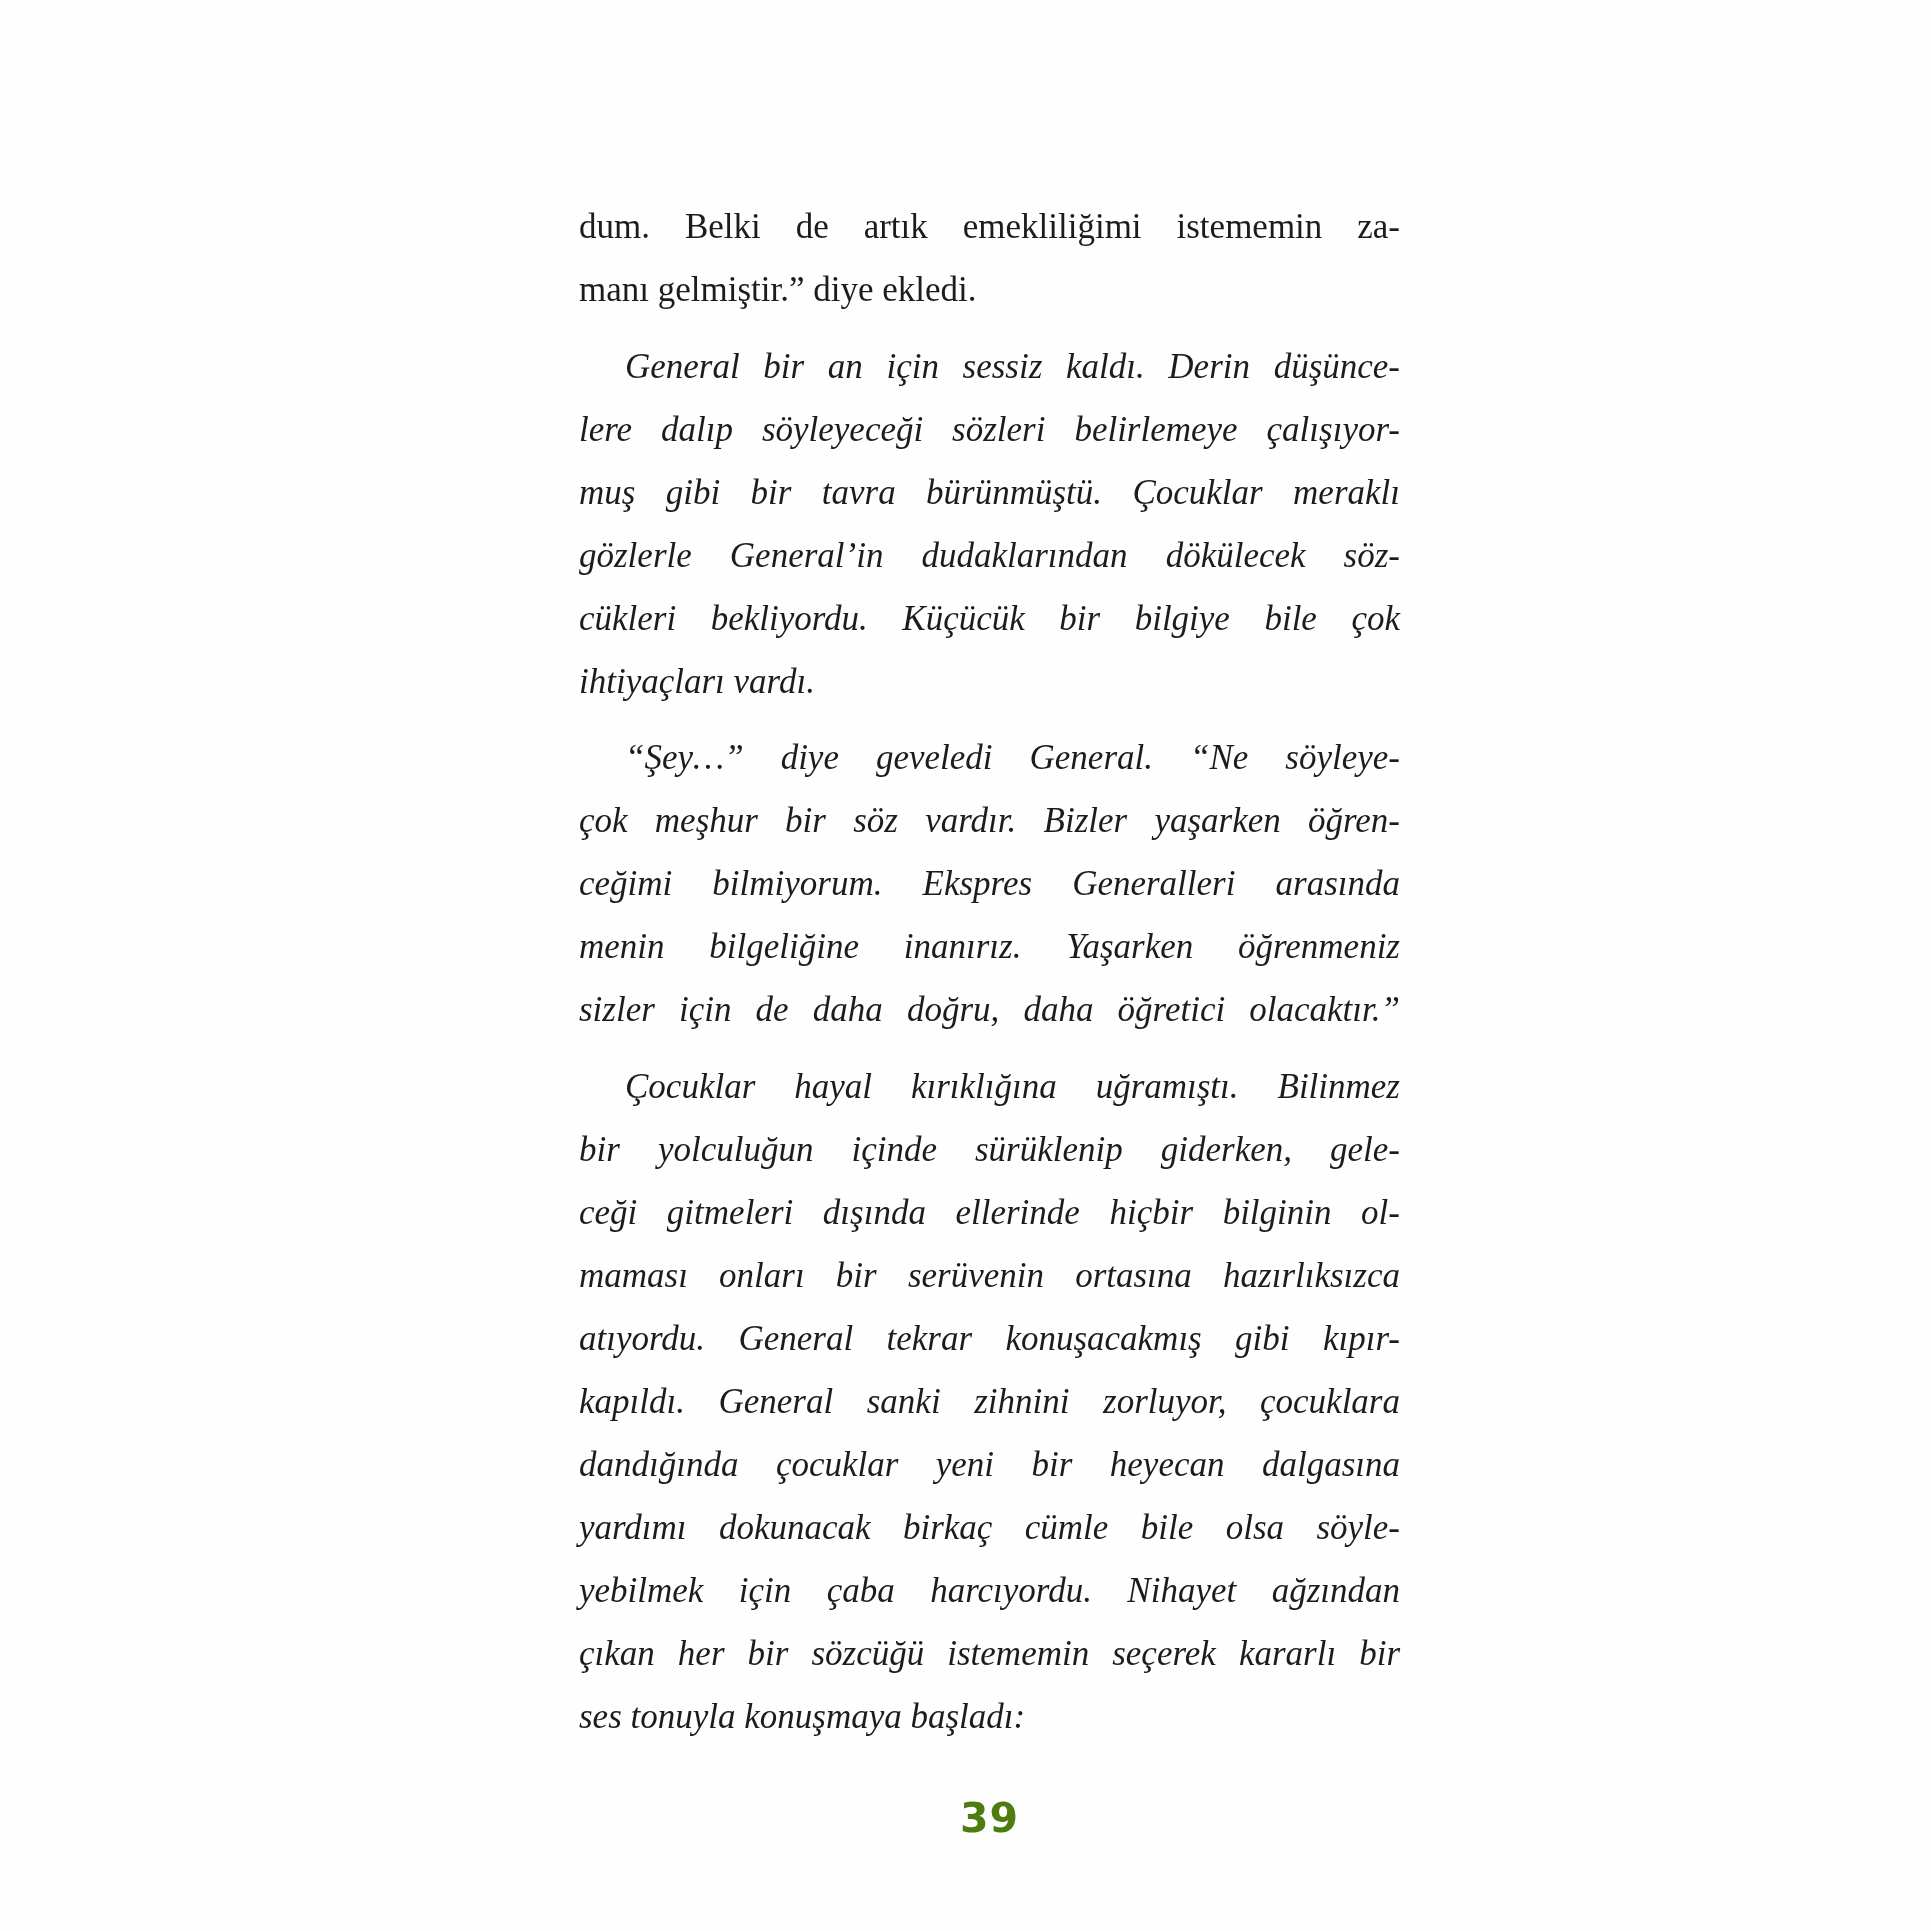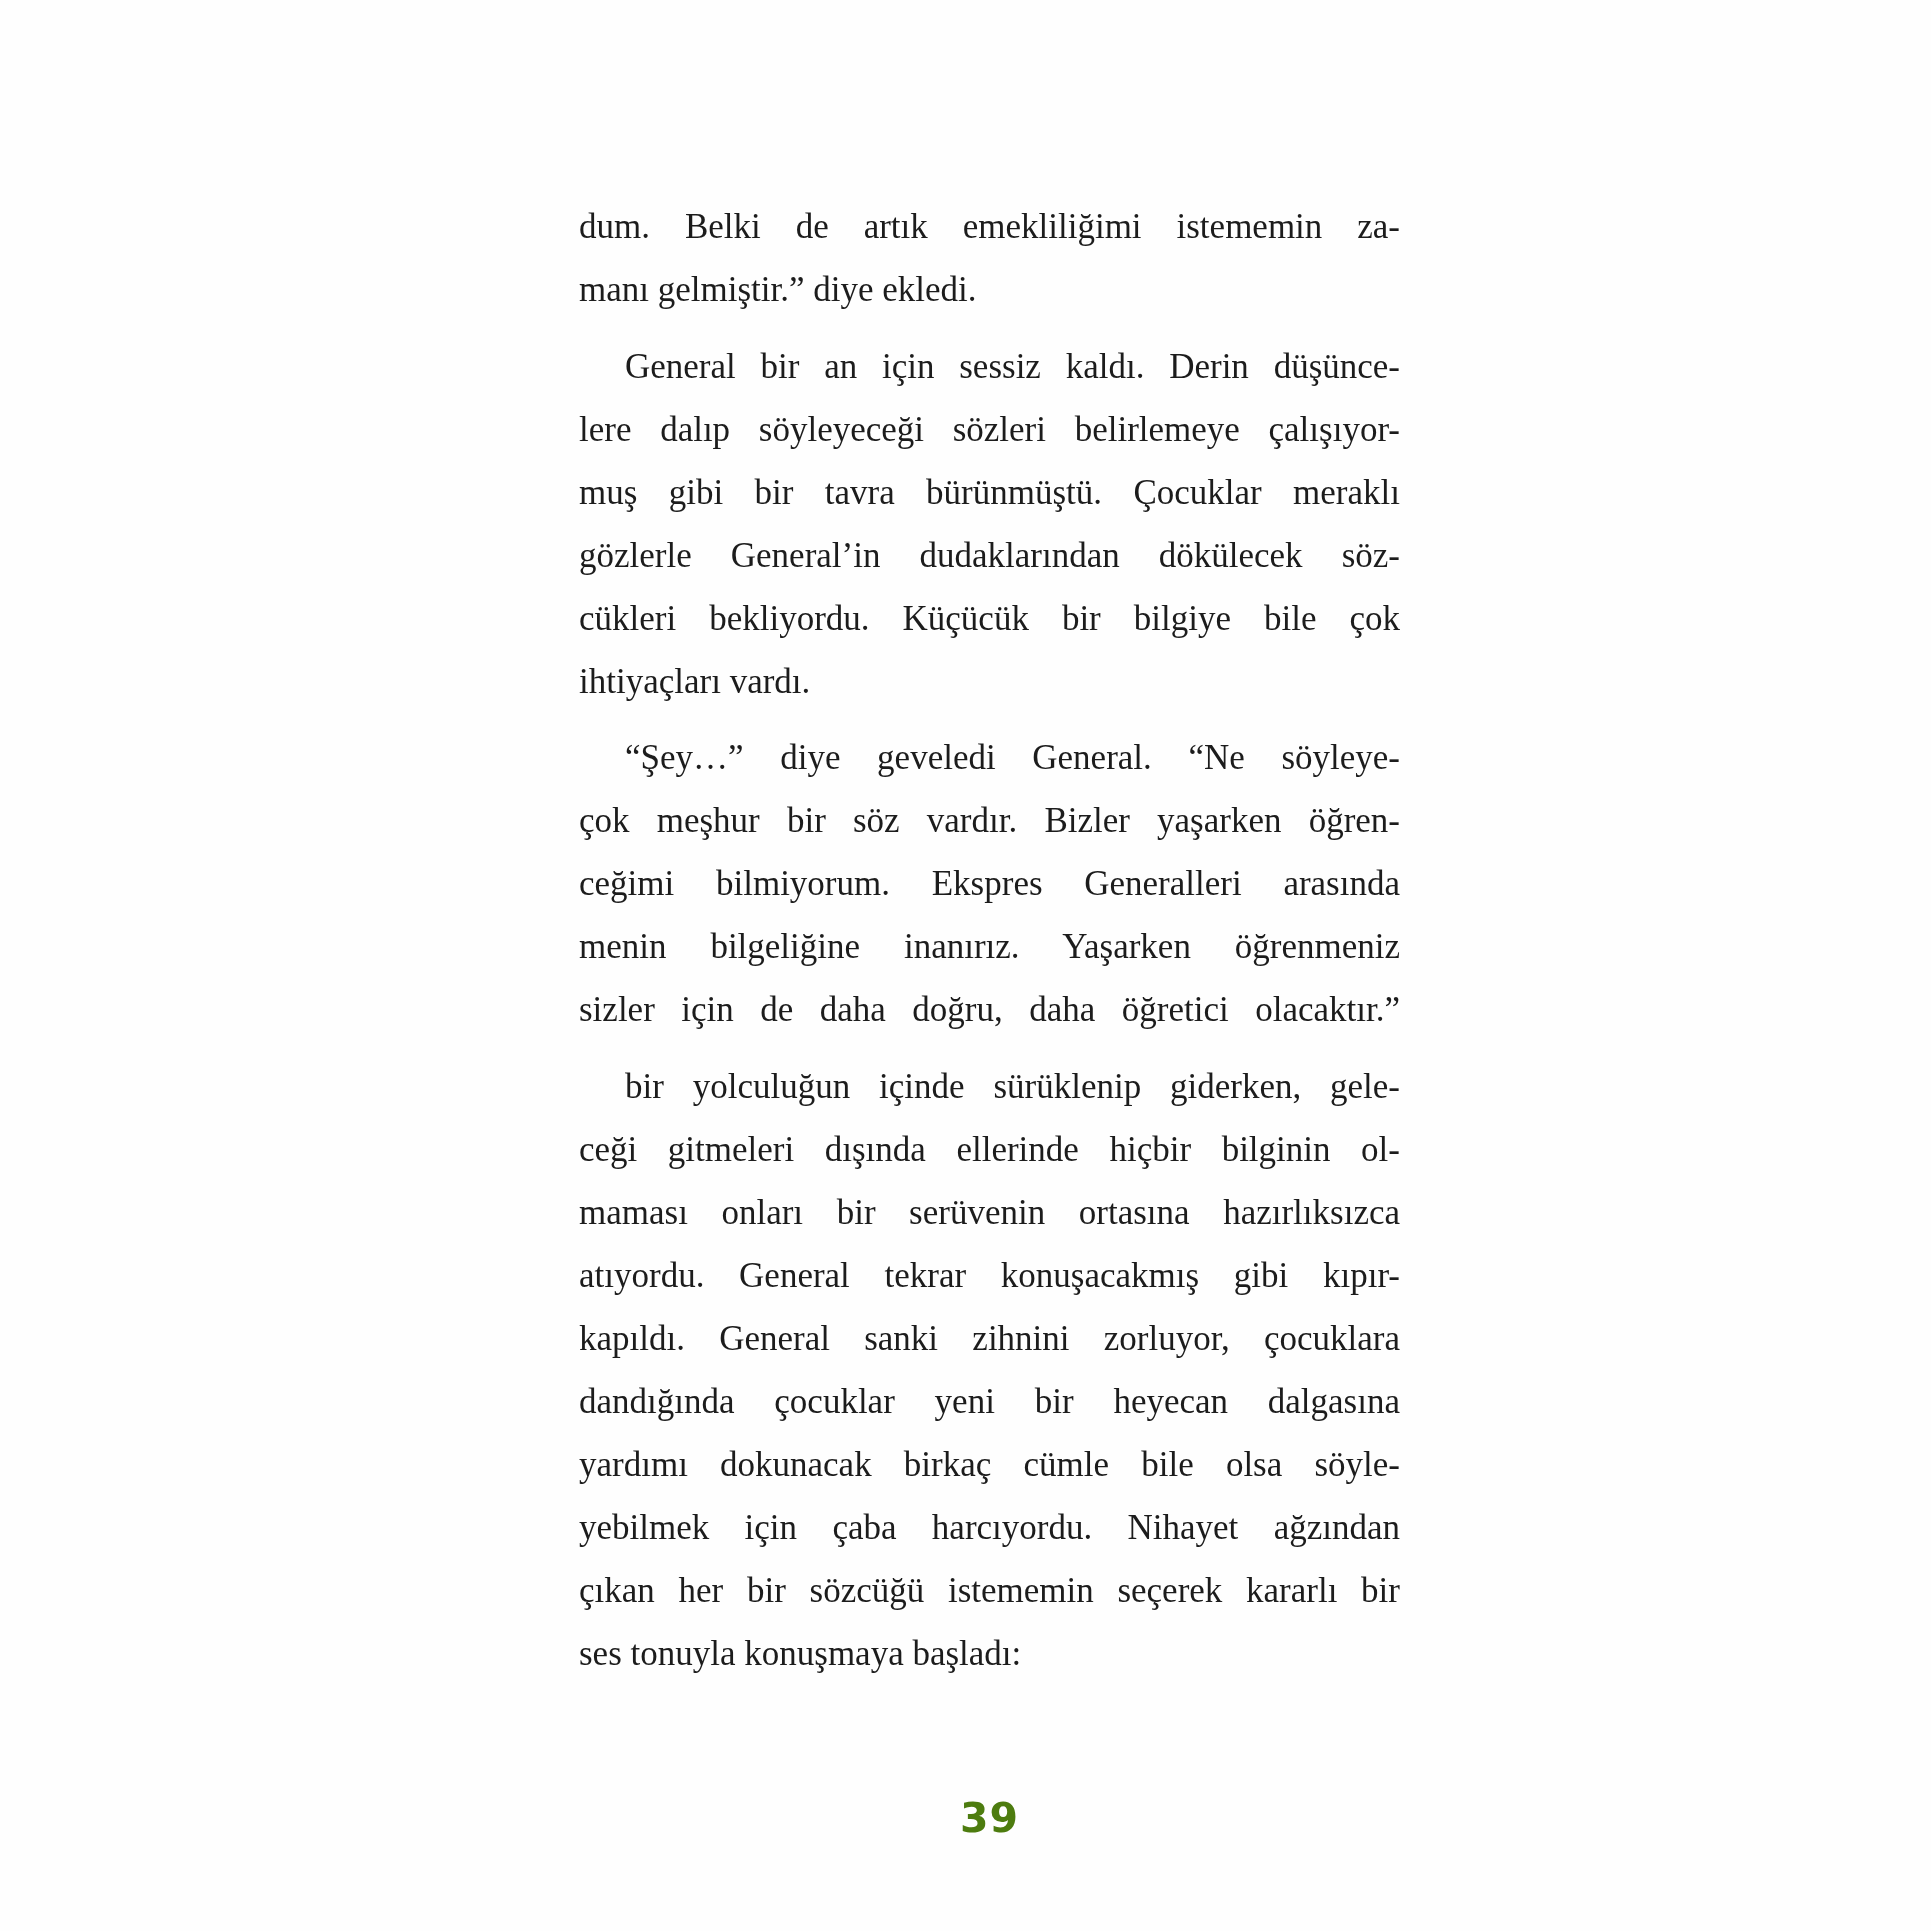--- a/index.html
+++ b/index.html
@@ -19,21 +19,21 @@
   }
   .text-block {
     position: absolute;
     left: 579px;
     top: 195px;
     width: 821px;
     font-size: 35px;
     line-height: 63px;
   }
   .paragraph { margin: 0; }
-  .paragraph + .paragraph { margin-top: 13.5px; }
+  .paragraph + .paragraph { margin-top: 13.5px; font-style: italic; }
   .line {
     text-align: justify;
     text-align-last: justify;
     height: 63px;
     overflow: visible;
   }
   .line.last-left {
     text-align: left;
     text-align-last: left;
   }
@@ -71,20 +71,21 @@
         <div class="line last-left">ihtiyaçları vardı.</div>
       </div>
       <div class="paragraph indent">
         <div class="line">“Şey…” diye geveledi General. “Ne söyleye-</div>
         <div class="line">çok meşhur bir söz vardır. Bizler yaşarken öğren-</div>
         <div class="line">ceğimi bilmiyorum. Ekspres Generalleri arasında</div>
         <div class="line">menin bilgeliğine inanırız. Yaşarken öğrenmeniz</div>
         <div class="line">sizler için de daha doğru, daha öğretici olacaktır.”</div>
       </div>
       <div class="paragraph indent">
+        <div class="line">Çocuklar hayal kırıklığına uğramıştı. Bilinmez</div>
         <div class="line">bir yolculuğun içinde sürüklenip giderken, gele-</div>
         <div class="line">ceği gitmeleri dışında ellerinde hiçbir bilginin ol-</div>
         <div class="line">maması onları bir serüvenin ortasına hazırlıksızca</div>
         <div class="line">atıyordu. General tekrar konuşacakmış gibi kıpır-</div>
         <div class="line">kapıldı. General sanki zihnini zorluyor, çocuklara</div>
         <div class="line">dandığında çocuklar yeni bir heyecan dalgasına</div>
         <div class="line">yardımı dokunacak birkaç cümle bile olsa söyle-</div>
         <div class="line">yebilmek için çaba harcıyordu. Nihayet ağzından</div>
         <div class="line">çıkan her bir sözcüğü istememin seçerek kararlı bir</div>
         <div class="line last-left">ses tonuyla konuşmaya başladı:</div>

